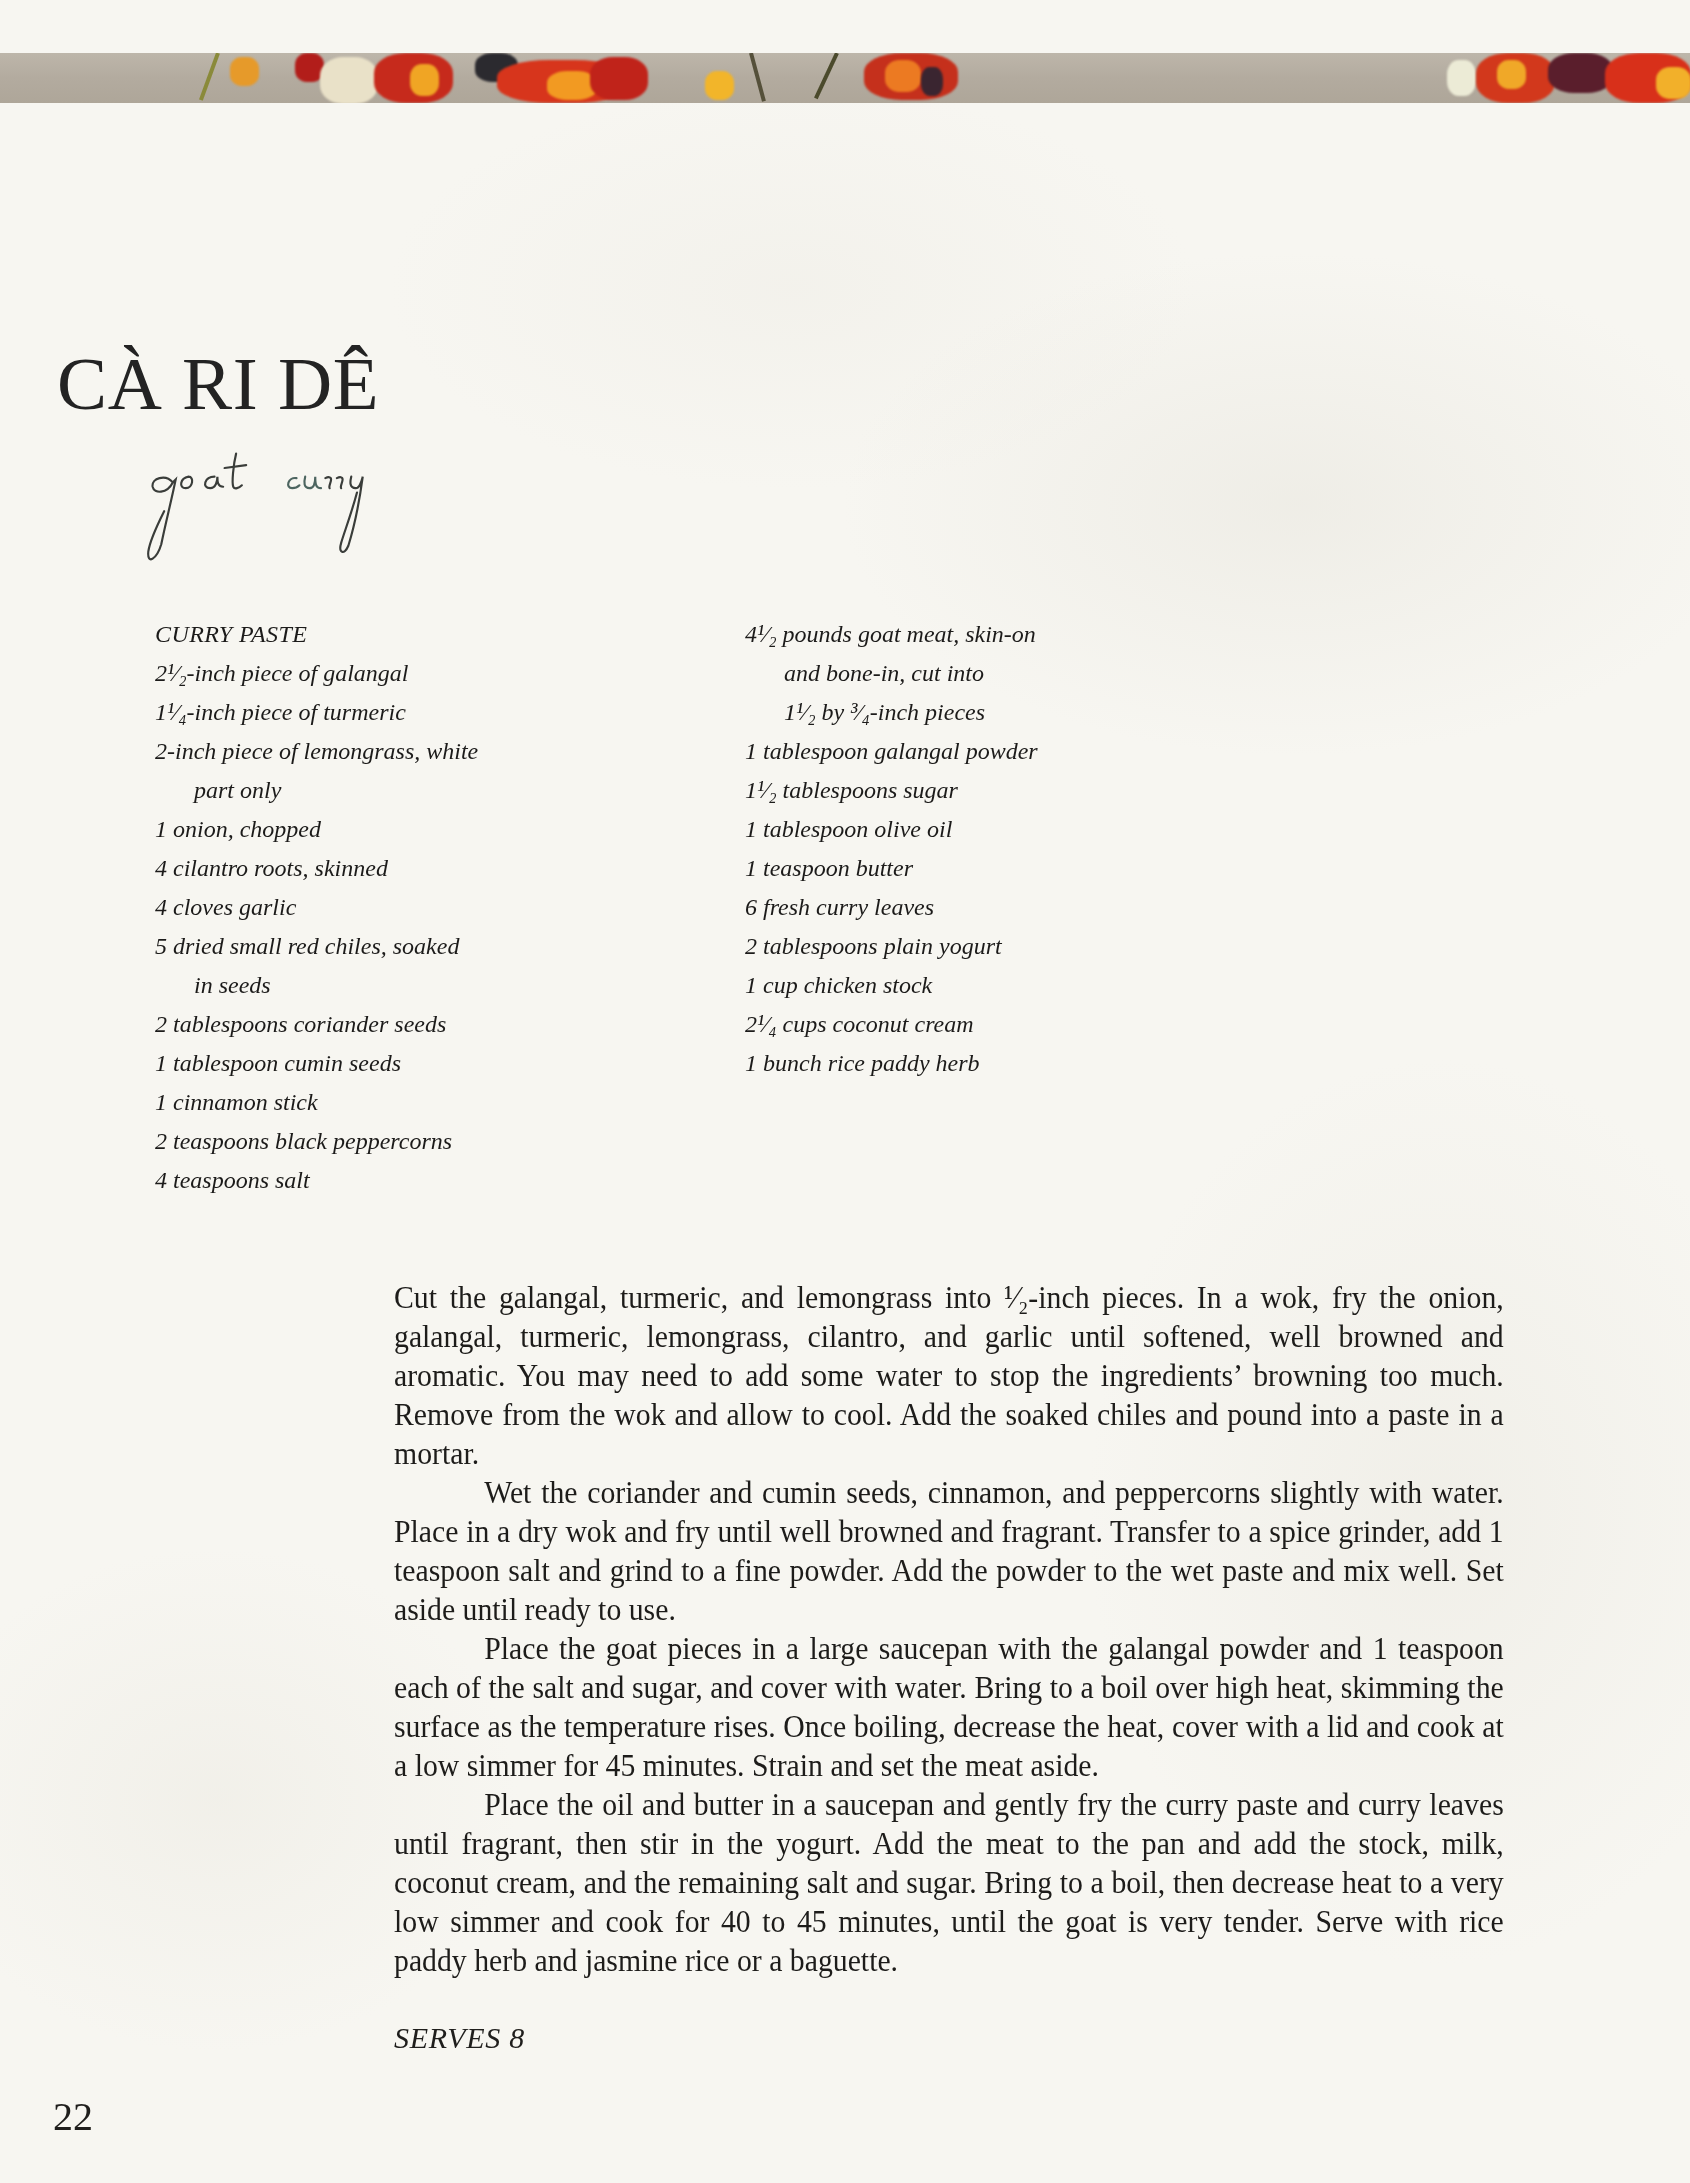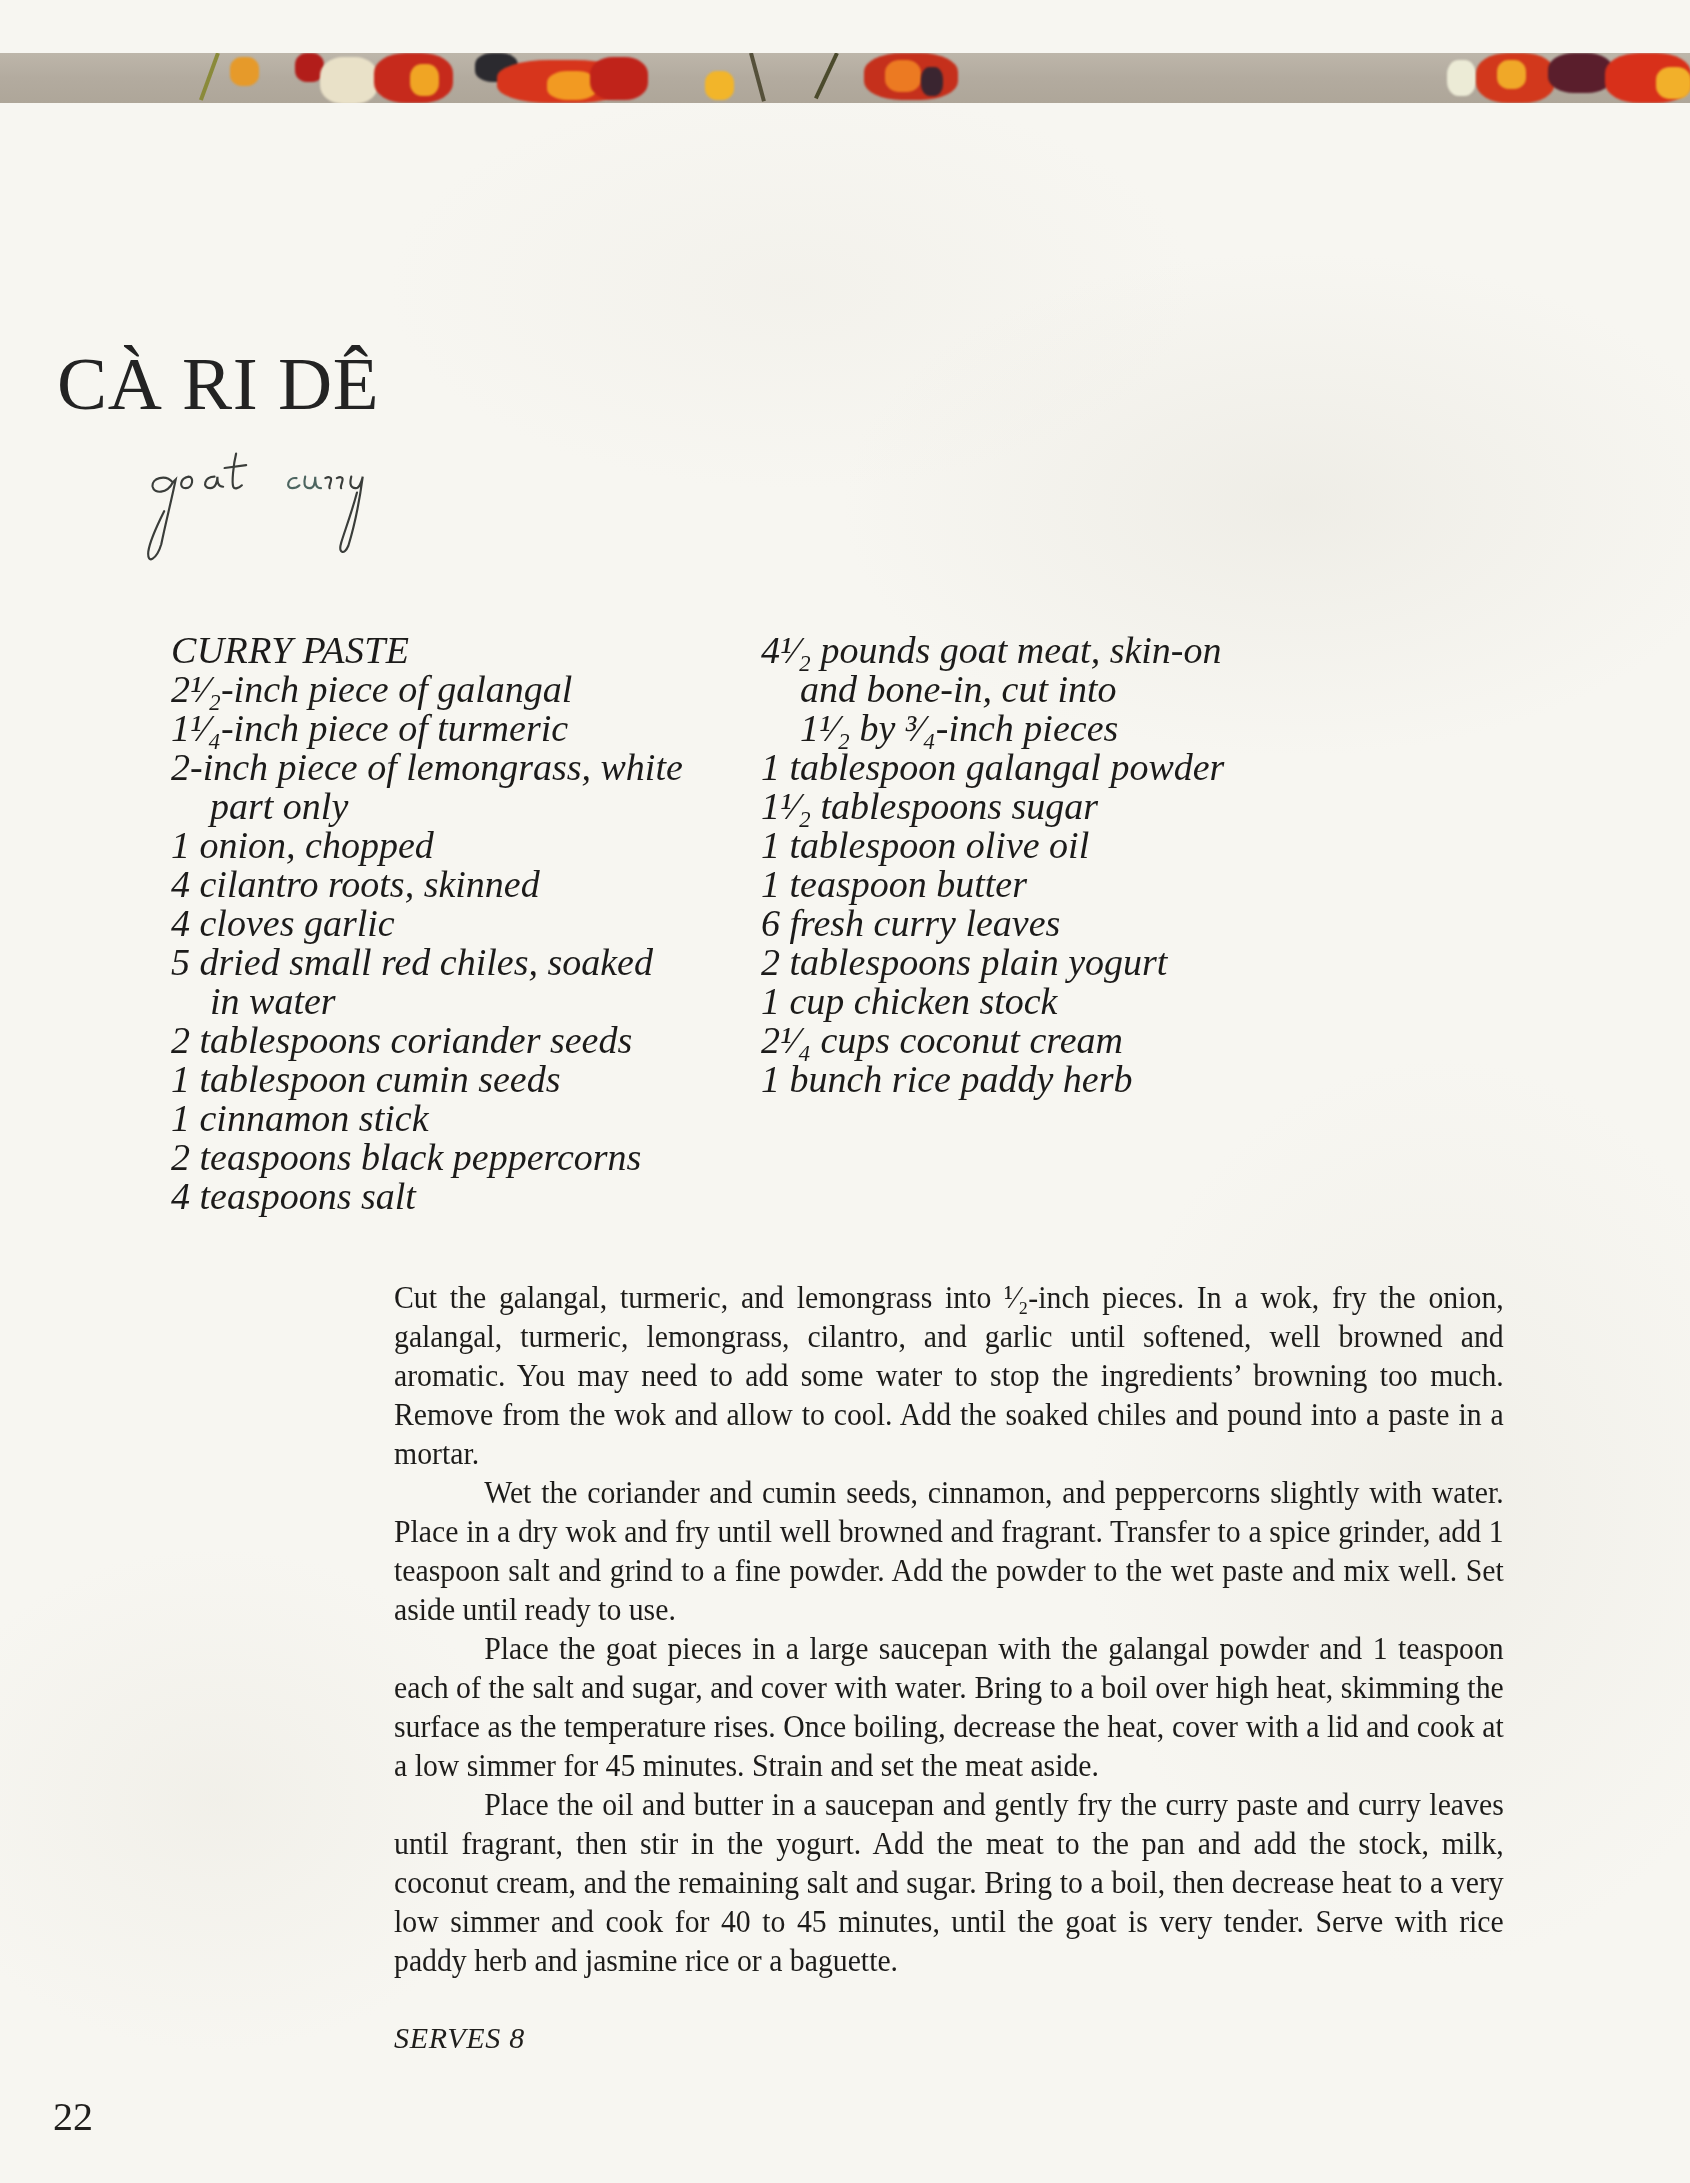--- a/index.html
+++ b/index.html
@@ -30,22 +30,22 @@
     position:absolute; left:49px; top:338px;
     font-size:75px; font-weight:400; letter-spacing:0.7px; color:#232323;
     margin:8px; line-height:1;
   }
   .subtitle {
     position:absolute; left:144px; top:432px; width:331px; height:144px;
   }
   .subtitle svg { width:100%; height:100%; }
 
   .ingredients {
-    position:absolute; font-style:italic; font-size:38px; line-height:39px;
-    color:#1c1b1a; margin:16px; padding:0; list-style:none;
+    position:absolute; font-style:italic; font-size:24px; line-height:39px;
+    color:#1c1b1a; margin:0; padding:0; list-style:none;
   }
   .ing-left { left:155px; top:615px; width:518px; }
   .ing-right { left:745px; top:615px; width:518px; }
   .ingredients li { white-space:nowrap; }
   .ingredients li .cont { display:block; padding-left:39px; }
   .section-head { font-style:italic; letter-spacing:0.4px; }
 
   .method {
     position:absolute; left:394px; top:1278px; width:1110px;
     font-size:32px; line-height:39px; text-align:justify;
@@ -123,21 +123,21 @@
 </div>
 
 <ul class="ingredients ing-left">
   <li class="section-head">CURRY PASTE</li>
   <li><span>2¹⁄₂-inch piece of galangal</span></li>
   <li><span>1¹⁄₄-inch piece of turmeric</span></li>
   <li><span>2-inch piece of lemongrass, white</span><span class="cont">part only</span></li>
   <li><span>1 onion, chopped</span></li>
   <li><span>4 cilantro roots, skinned</span></li>
   <li><span>4 cloves garlic</span></li>
-  <li><span>5 dried small red chiles, soaked</span><span class="cont">in water</span></li>
+  <li><span>5 dried small red chiles, soaked</span><span class="cont">in seeds</span></li>
   <li><span>2 tablespoons coriander seeds</span></li>
   <li><span>1 tablespoon cumin seeds</span></li>
   <li><span>1 cinnamon stick</span></li>
   <li><span>2 teaspoons black peppercorns</span></li>
   <li><span>4 teaspoons salt</span></li>
 </ul>
 
 <ul class="ingredients ing-right">
   <li><span>4¹⁄₂ pounds goat meat, skin-on</span><span class="cont">and bone-in, cut into</span><span class="cont">1¹⁄₂ by ³⁄₄-inch pieces</span></li>
   <li><span>1 tablespoon galangal powder</span></li>

